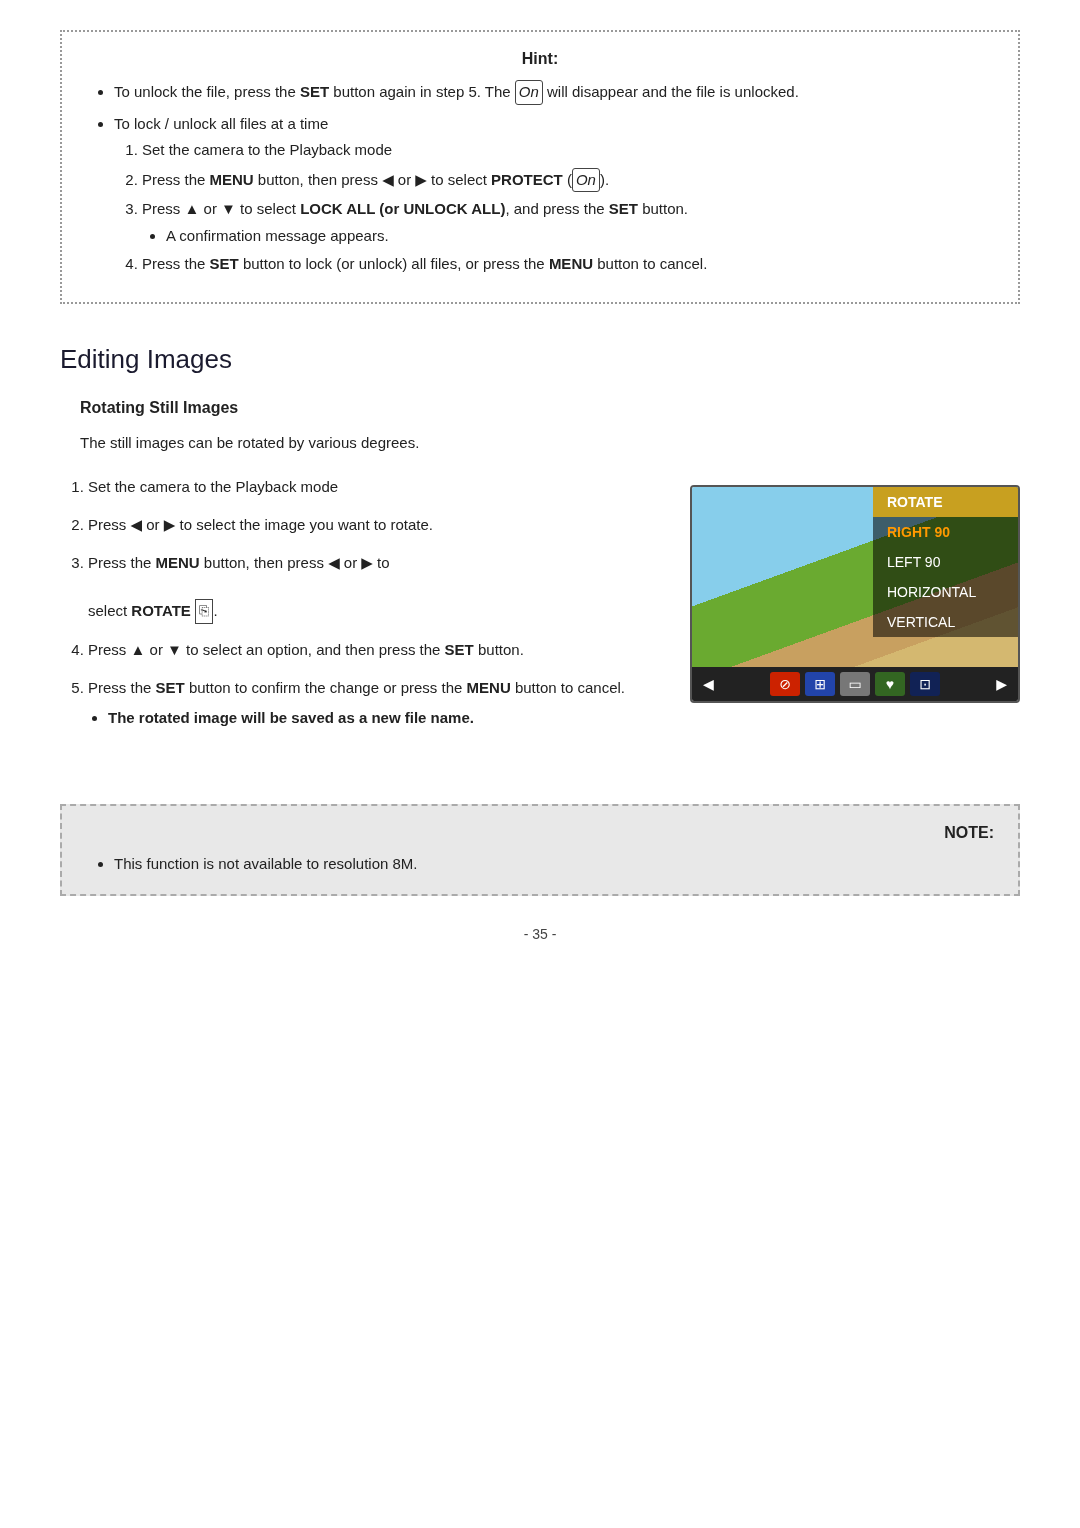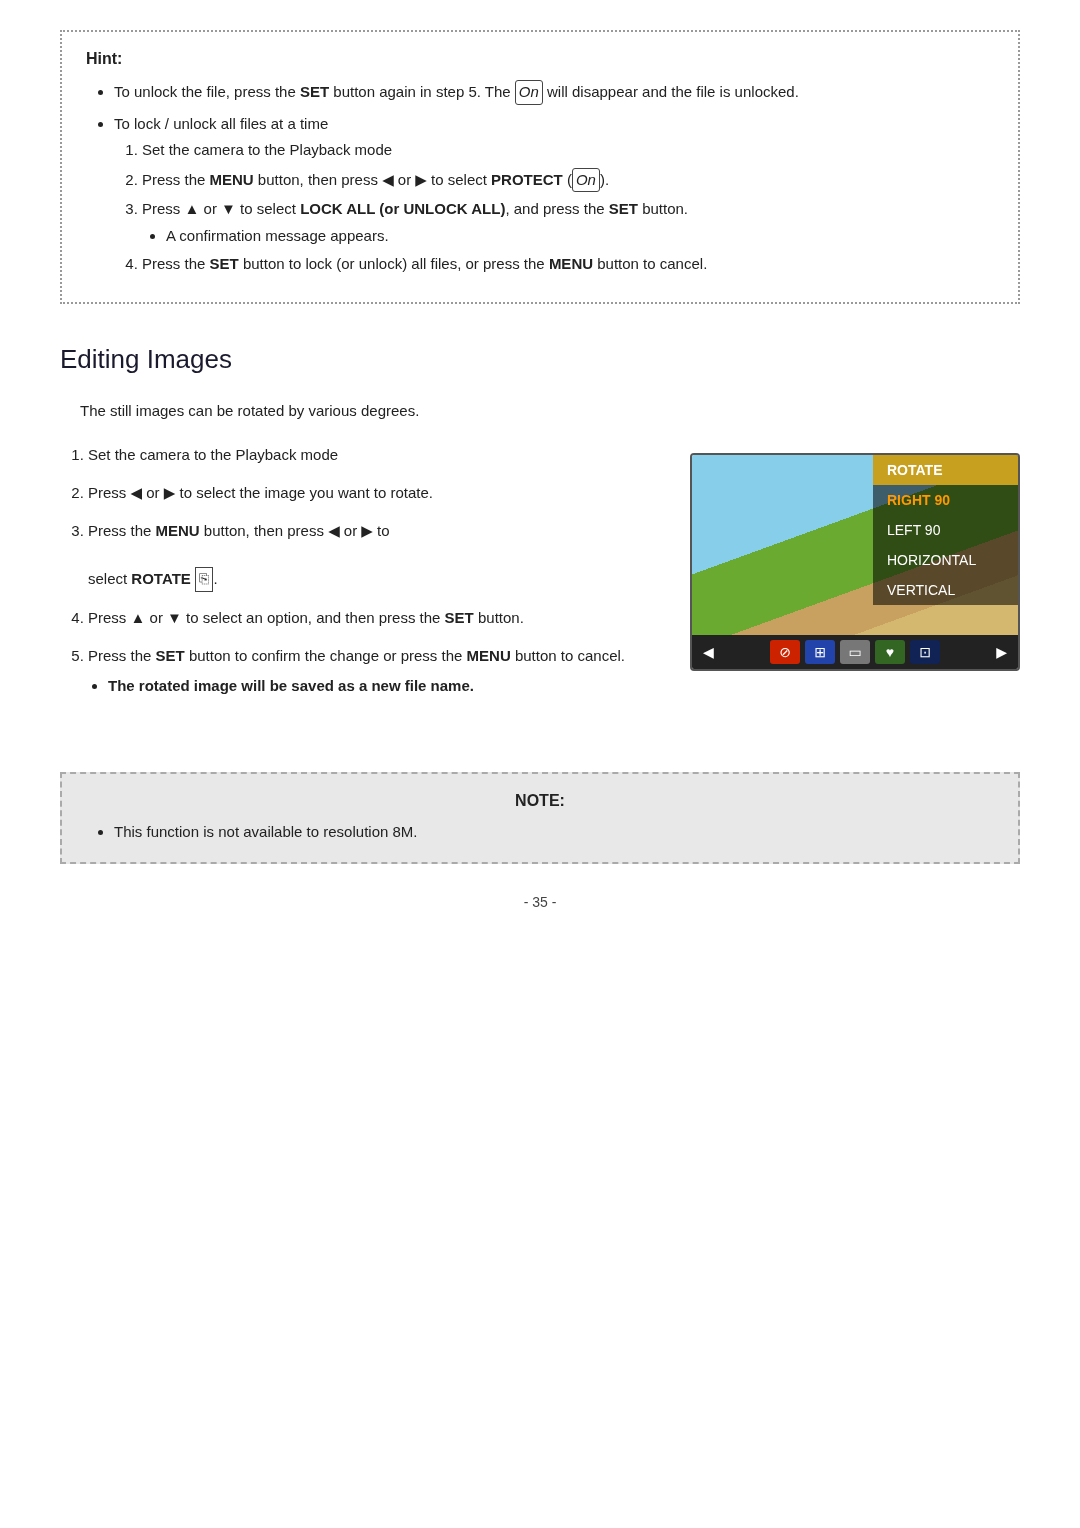--- a/index.html
+++ b/index.html
@@ -13,20 +13,21 @@
       padding: 30px 60px;
     }
 
     
     .hint-box {
       border: 2px dotted #999;
       padding: 18px 24px;
       margin-bottom: 40px;
     }
     .hint-title {
+      text-align: center;
       font-weight: bold;
       font-size: 16px;
       margin-bottom: 12px;
     }
     .hint-box ul {
       list-style: disc;
       padding-left: 28px;
     }
     .hint-box ul li {
       margin-bottom: 8px;
@@ -181,21 +182,21 @@
     .toolbar-icon.darkblue { background: #112255; color: white; }
 
     
     .note-box {
       border: 2px dashed #aaa;
       background: #e8e8e8;
       padding: 18px 24px;
       margin-top: 60px;
     }
     .note-title {
-      text-align: center;
+      text-align: right;
       font-weight: bold;
       font-size: 16px;
       margin-bottom: 10px;
     }
     .note-box ul {
       list-style: disc;
       padding-left: 28px;
     }
     .note-box ul li {
       line-height: 1.6;
@@ -229,20 +230,21 @@
           </ul>
         </li>
         <li>Press the <span class="bold">SET</span> button to lock (or unlock) all files, <span>or</span> press the <span class="bold">MENU</span> button <span>to</span> cancel.</li>
       </ol>
     </li>
   </ul>
 </div>
 
 <div class="editing-images-section">
   <h1 class="section-title">Editing Images</h1>
+  <div class="subsection-title">Rotating Still Images</div>
   <div class="section-intro">The still images can be rotated by various degrees.</div>
 
   <div class="content-area">
     <div class="steps-col">
       <ol>
         <li>Set the camera to the Playback mode</li>
         <li>Press <span class="arrow-left"></span> <span>or</span> <span class="arrow-right"></span> <span>to</span> select the image you want to rotate.</li>
         <li>Press the <span class="bold">MENU</span> button, then press <span class="arrow-left"></span> <span>or</span> <span class="arrow-right"></span> to<br><br>select <span class="bold">ROTATE</span> <span class="rotate-icon">⎘</span>.</li>
         <li>Press <span class="arrow-up"></span> <span>or</span> <span class="arrow-down"></span> to select an option, and then press the <span class="bold">SET</span> button.</li>
         <li>Press the <span class="bold">SET</span> button to confirm the change or press the <span class="bold">MENU</span> button to cancel.

